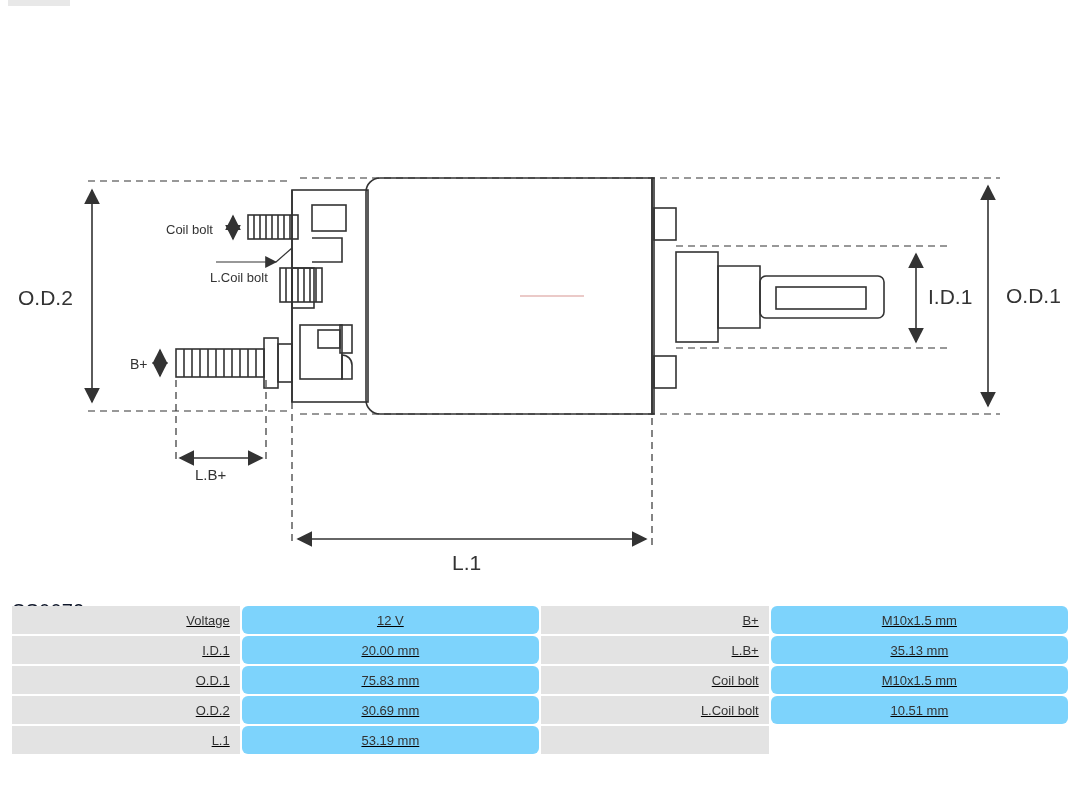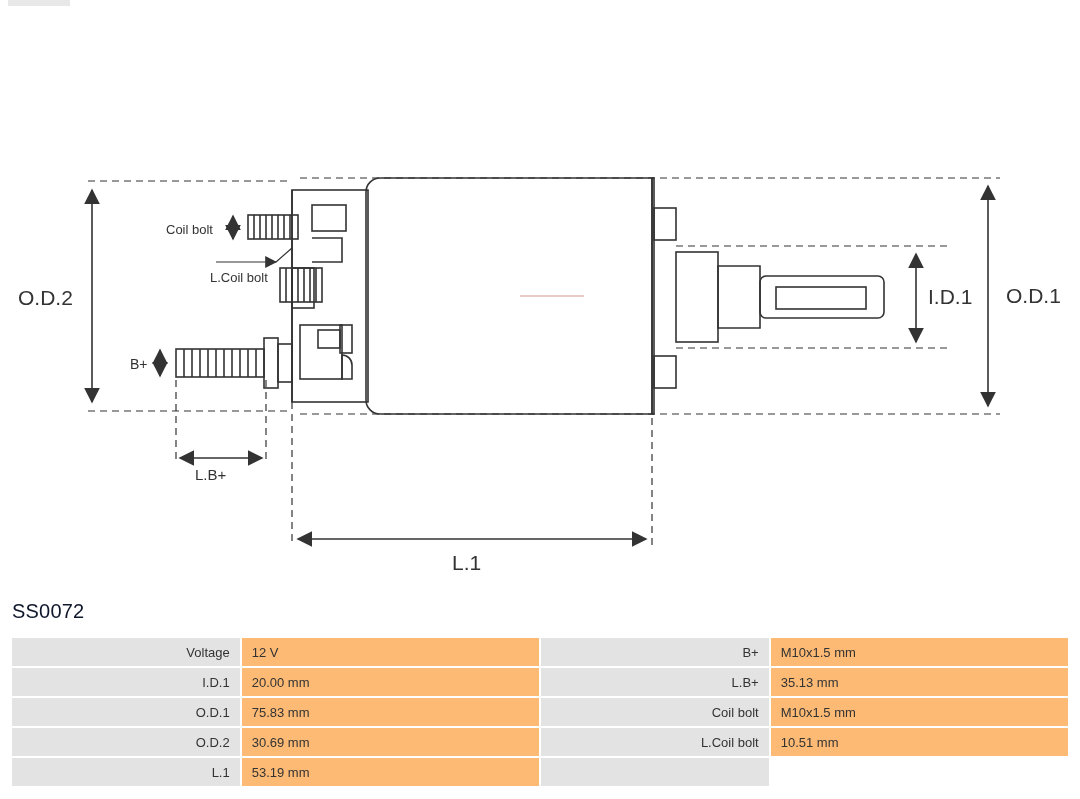--- a/index.html
+++ b/index.html
@@ -31,42 +31,44 @@
     left: 12px;
     top: 600px;
     color: #0f172a;
     font-size: 20px;
     font-family: "Liberation Sans", sans-serif;
     letter-spacing: 0.2px;
   }
   .spec-table {
     position: absolute;
     left: 10px;
-    top: 636px;
+    top: 604px;
     width: 1060px;
     border-collapse: separate;
     border-spacing: 2px;
     table-layout: fixed;
+    text-decoration: underline;
   }
   .spec-table td {
     height: 28px;
     font-size: 13px;
     color: #333333;
     padding: 0 10px;
     background: #e3e3e3;
     vertical-align: middle;
   }
   .spec-table td.label {
     text-align: right;
     width: 196px;
   }
   .spec-table td.value {
-    text-align: left;
-    background: #fdba74;
+    text-align: center;
+    background: #7dd3fc;
     width: 262px;
+    border-radius: 6px;
   }
   .spec-table td.empty {
     background: #e3e3e3;
   }
   .spec-table td.empty-value {
     background: #ffffff;
   }
   .topbar {
     position: absolute;
     left: 8px;

